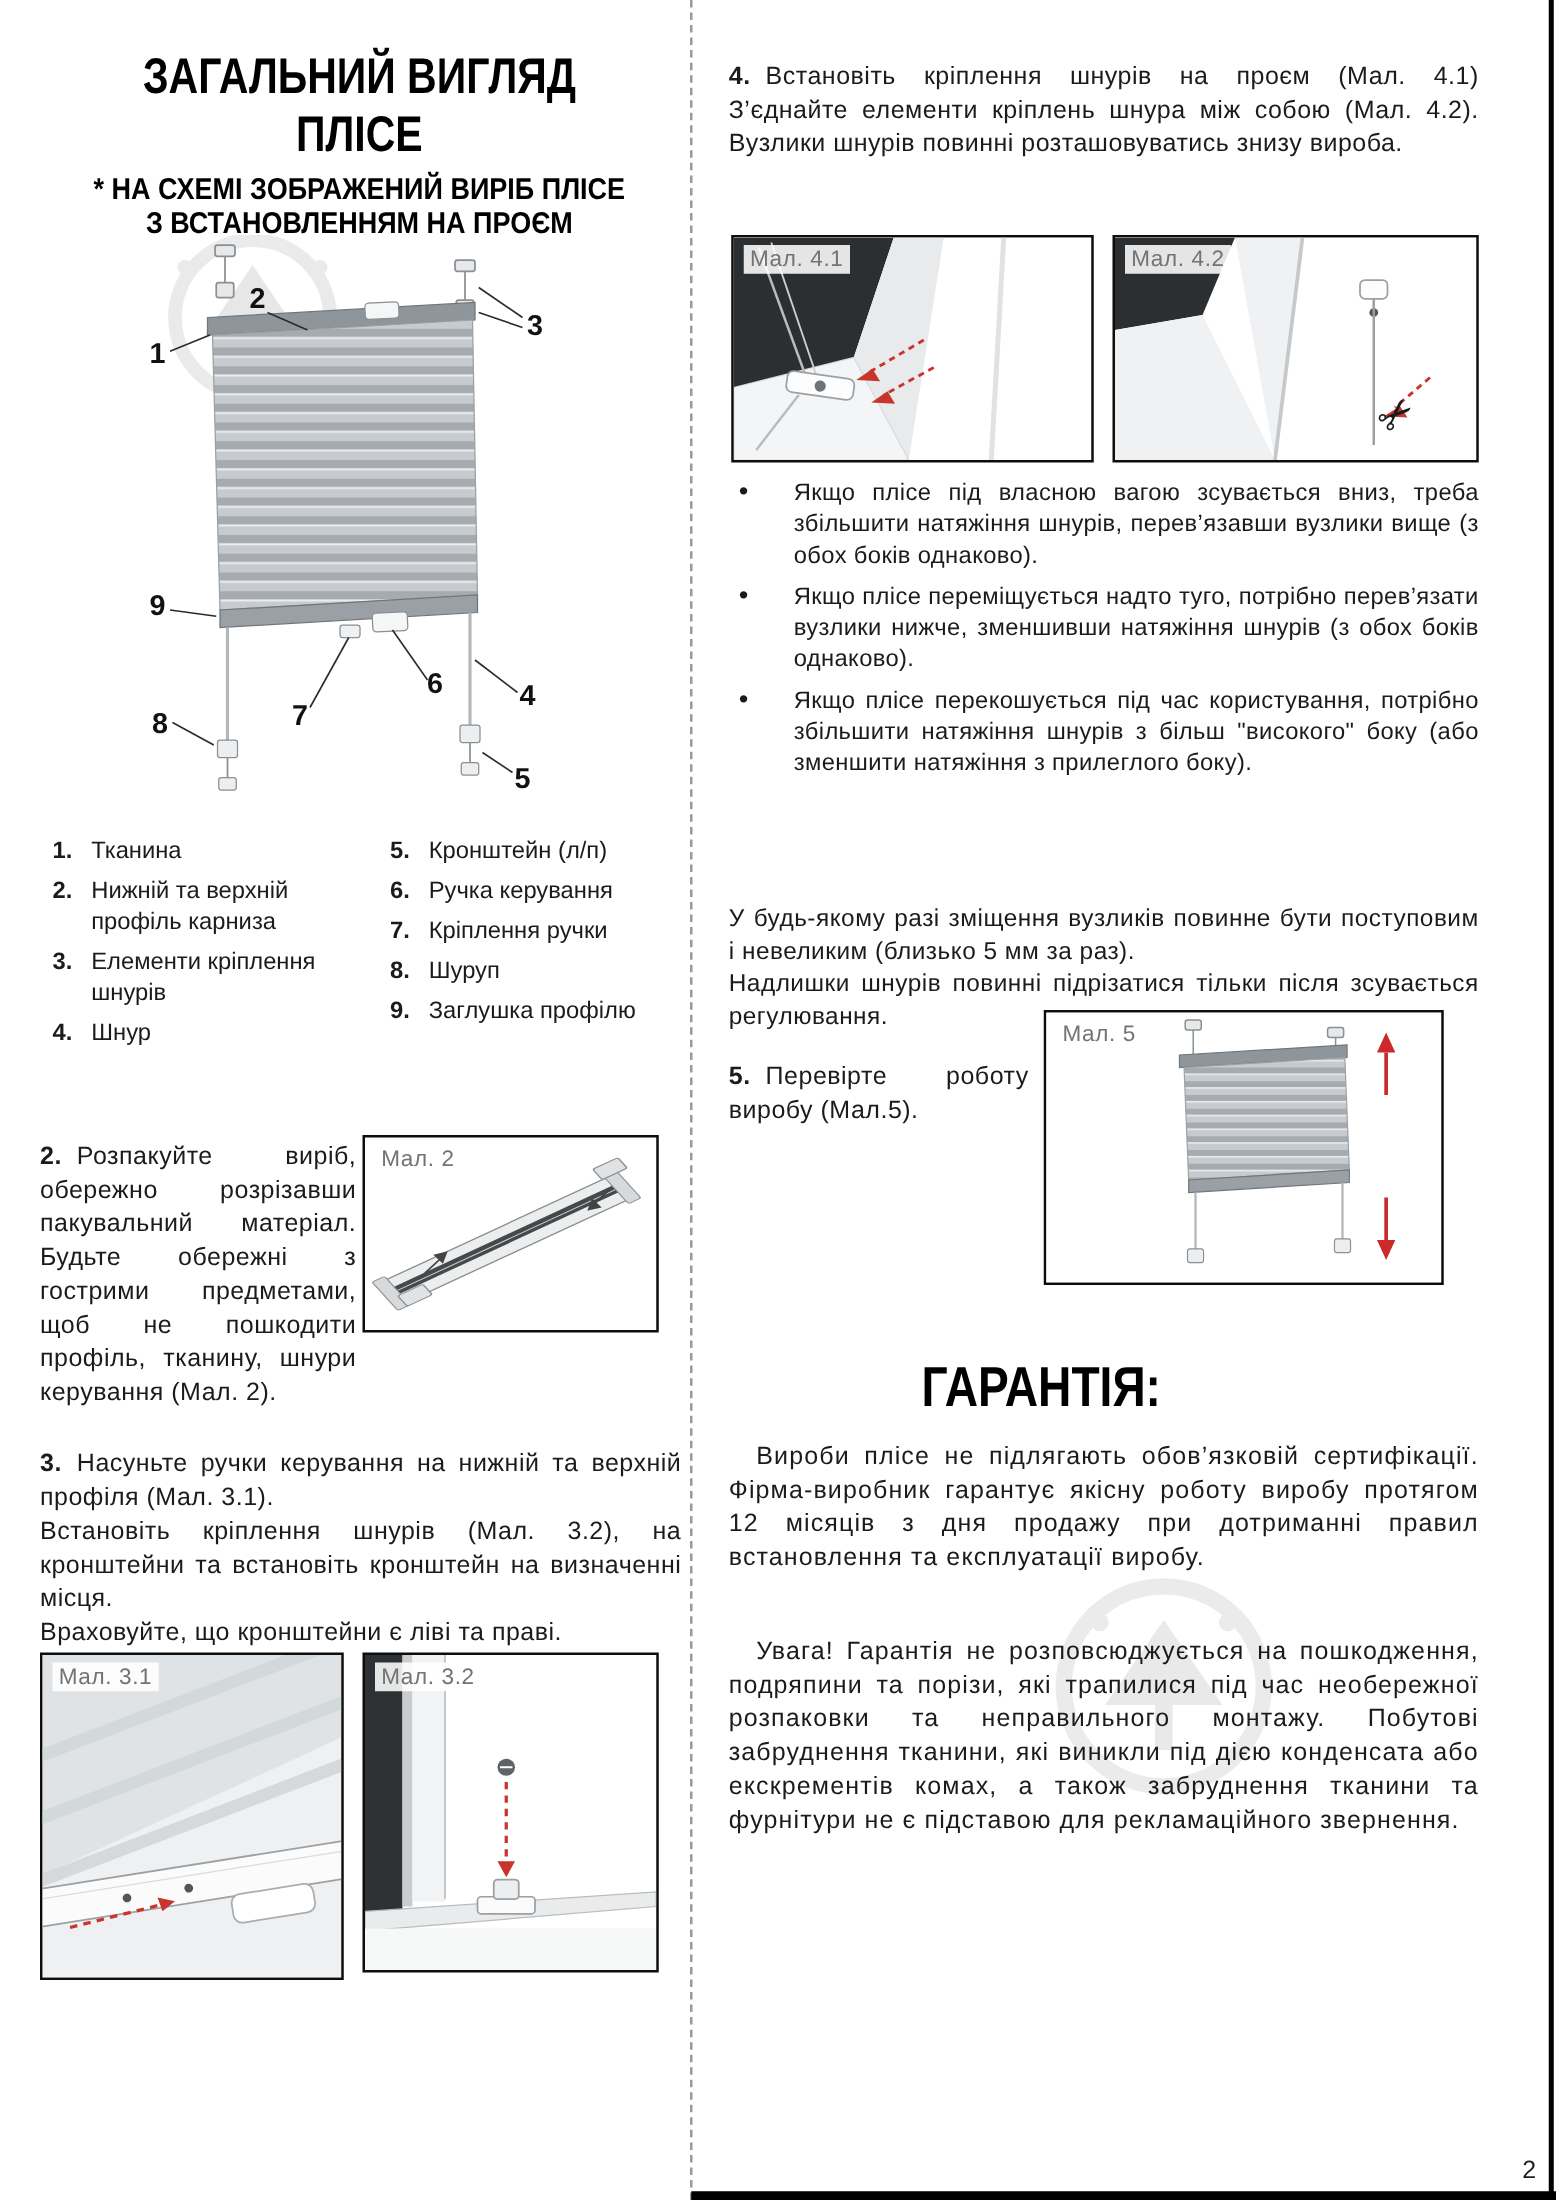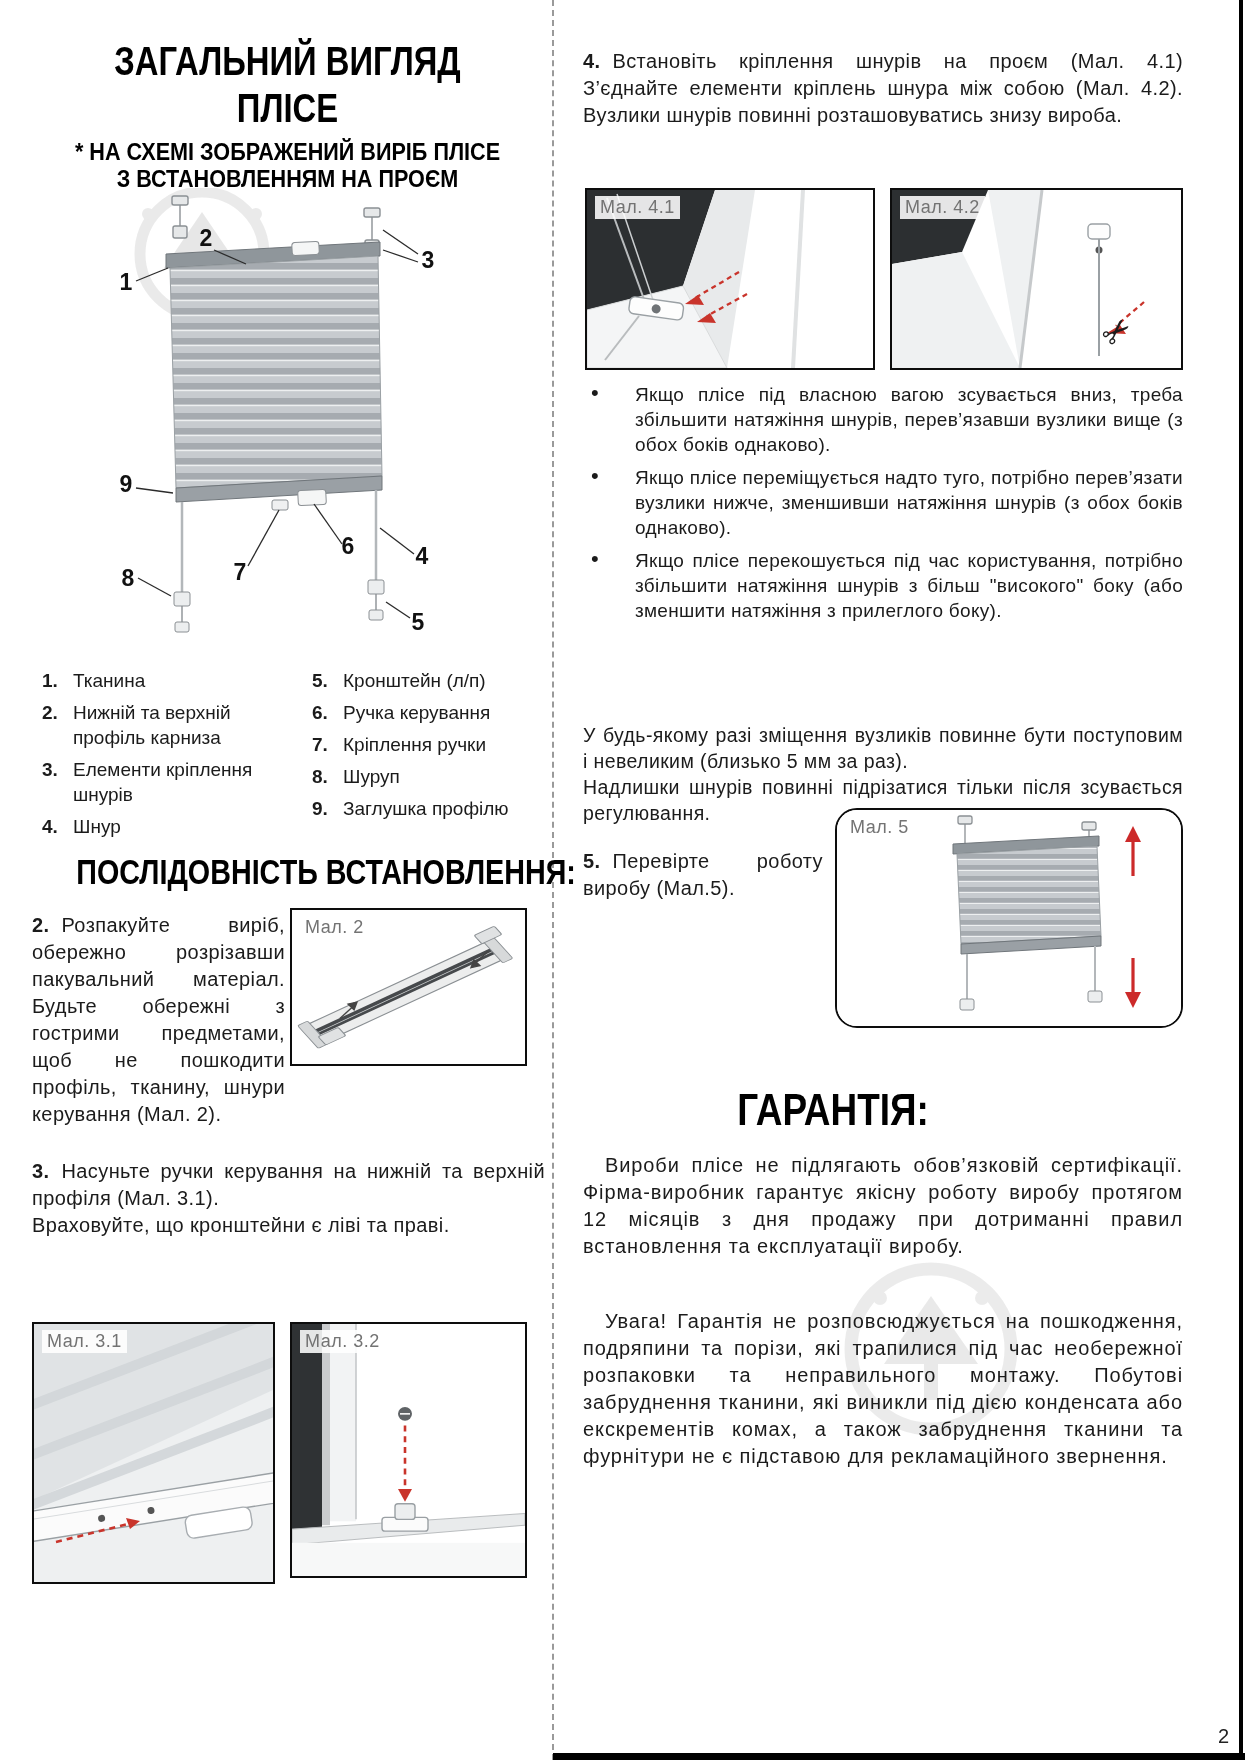--- a/index.html
+++ b/index.html
@@ -180,23 +180,20 @@
       <div class="legend-item">
         <span class="li-num">8.</span>
         <span class="li-text">Шуруп</span>
       </div>
       <div class="legend-item">
         <span class="li-num">9.</span>
         <span class="li-text">Заглушка профілю</span>
       </div>
     </div>
 
-    <div class="abs seq-title" style="left:0; top:852px; width:515px;">
-      <div class="cond">ПОСЛІДОВНІСТЬ ВСТАНОВЛЕННЯ:</div>
-    </div>
 
     <div class="abs para" style="left:2px; top:912px; width:253px;">
       <span class="num">2.</span><span>Розпакуйте виріб, обережно розрізавши пакувальний матеріал. Будьте обережні з гострими предметами, щоб не пошкодити профіль, тканину, шнури керування (Мал. 2).</span>
     </div>
 
     <div class="figbox" style="left:260px; top:908px; width:237px; height:158px;">
       <svg viewBox="0 0 233 216" preserveAspectRatio="none">
         <g transform="rotate(-33 116 112)">
           <rect x="4" y="98" width="216" height="30" rx="5" fill="#eceded" stroke="#8a8f93" stroke-width="1.4"></rect>
           <rect x="4" y="108" width="216" height="9" fill="#46494c"></rect>
@@ -214,20 +211,23 @@
           <line x1="48" y1="152" x2="62" y2="134"></line>
           <path d="M65 129 l-9 3 6 8 z"></path>
         </g>
       </svg>
       <div class="figlabel">Мал. 2</div>
     </div>
 
     <div class="abs" style="left:2px; top:1158px; width:513px;">
       <div class="para">
         <span class="num">3.</span><span>Насуньте ручки керування на нижній та верхній профіля (Мал. 3.1).</span>
+      </div>
+      <div class="para">
+        <span>Встановіть кріплення шнурів (Мал. 3.2), на кронштейни та встановіть кронштейн на визначенні місця.</span>
       </div>
       <div class="para">
         <span>Враховуйте, що кронштейни є ліві та праві.</span>
       </div>
     </div>
 
     <div class="figbox" style="left:2px; top:1322px; width:243px; height:262px;">
       <svg viewBox="0 0 239 258" preserveAspectRatio="none">
         <rect width="239" height="258" fill="#eef0f1"></rect>
         <polygon points="0,0 239,0 239,66 0,176" fill="#e0e3e5"></polygon>
@@ -360,21 +360,21 @@
 
     <div class="abs" style="left:0; top:722px; width:600px;">
       <div class="para" style="font-size:19.5px; line-height:26px;">У будь-якому разі зміщення вузликів повинне бути поступовим і невеликим (близько 5 мм за раз).</div>
       <div class="para" style="font-size:19.5px; line-height:26px;">Надлишки шнурів повинні підрізатися тільки після зсувається регулювання.</div>
     </div>
 
     <div class="abs para" style="left:0; top:848px; width:240px;">
       <span class="num">5.</span><span>Перевірте роботу виробу (Мал.5).</span>
     </div>
 
-    <div class="figbox" style="left:252px; top:808px; width:348px; height:220px;border-radius:22px;">
+    <div class="figbox" style="left:252px; top:808px; width:320px; height:220px;">
       <svg viewBox="0 0 344 216" preserveAspectRatio="none">
         <defs>
           <pattern id="pleatsB" width="12" height="11" patternUnits="userSpaceOnUse">
             <rect width="12" height="11" fill="#c7cbcf"></rect>
             <rect width="12" height="5" fill="#a6abb0"></rect>
             <rect y="4.8" width="12" height="1.2" fill="#edeff0"></rect>
           </pattern>
         </defs>
         <rect width="344" height="216" fill="#ffffff"></rect>
         <g stroke="#8b9094" fill="#e6e8e9" stroke-width="1.3">

